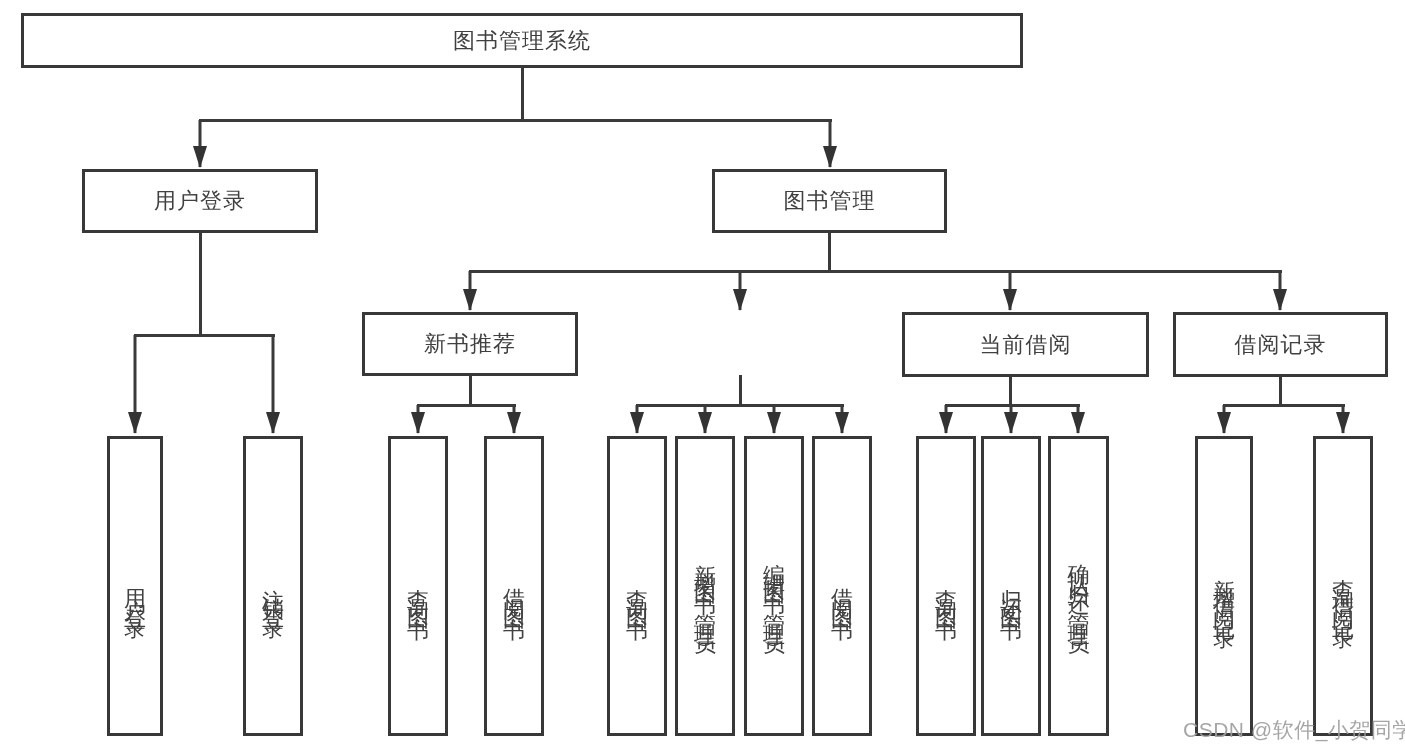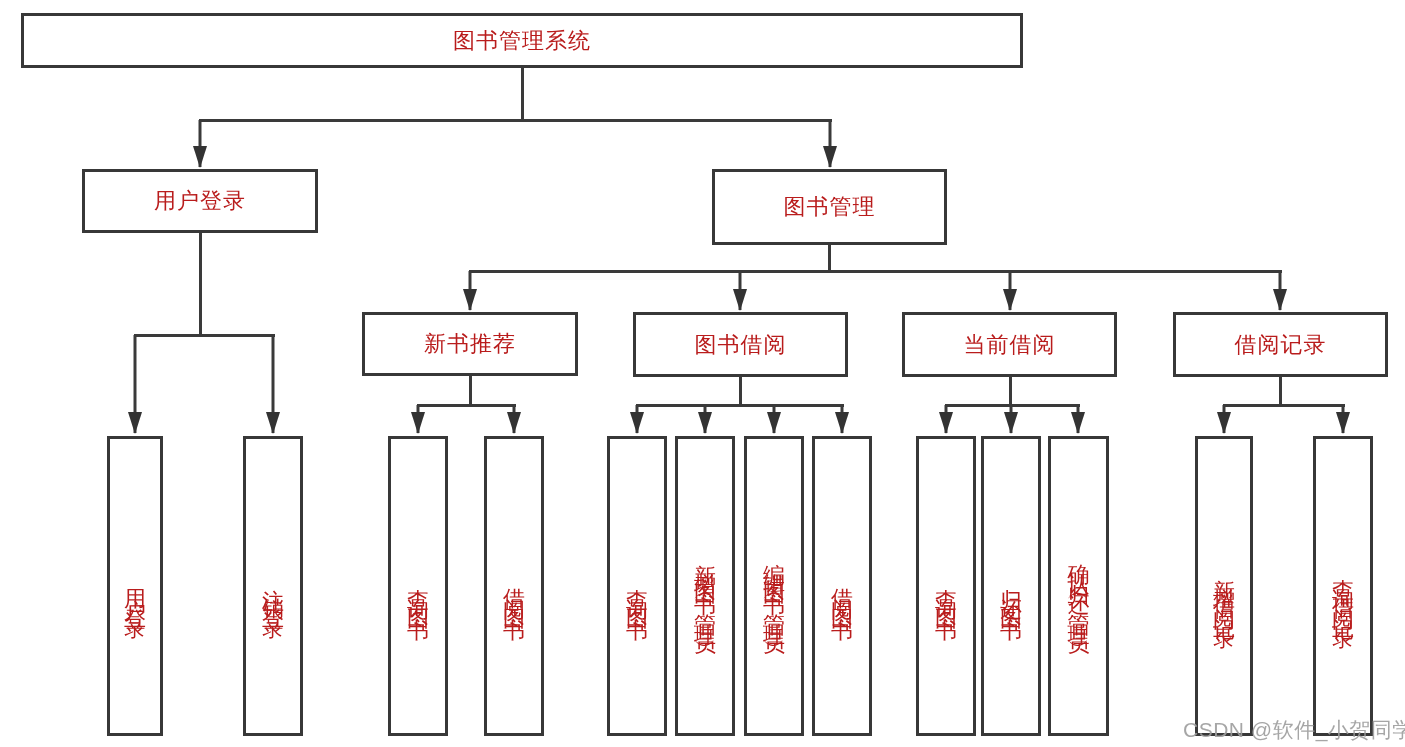--- a/index.html
+++ b/index.html
@@ -14,21 +14,21 @@
   .connectors line{stroke:#3a3a3a;stroke-width:3;}
   .connectors line.plain{shape-rendering:crispEdges;}
   .box{
     position:absolute;
     box-sizing:border-box;
     border:3px solid #383838;
     background:#ffffff;
     display:flex;
     align-items:center;
     justify-content:center;
-    color:#b91c1c;
+    color:#404040;
     font-size:22px;
     letter-spacing:1px;
     z-index:2;
   }
   .leaf{letter-spacing:0;}
   .leaf .vtext{
     writing-mode:vertical-rl;
     text-orientation:mixed;
     font-size:22px;
     line-height:1;
@@ -95,25 +95,24 @@
 
     <line class="plain" x1="1280" y1="375" x2="1280" y2="406.5"></line>
     <line class="plain" x1="1222.5" y1="405" x2="1344.5" y2="405"></line>
     <line x1="1224" y1="405" x2="1224" y2="433" marker-end="url(#arrow)"></line>
     <line x1="1343" y1="405" x2="1343" y2="433" marker-end="url(#arrow)"></line>
   </svg>
 
   <div class="box" style="left:21px;top:13px;width:1002px;height:55px;">图书管理系统</div>
 
   <div class="box" style="left:82px;top:169px;width:236px;height:64px;">用户登录</div>
-  <div class="box" style="left:712px;top:169px;width:235px;height:76px;">图书管理</div>
+  <div class="box" style="left:712px;top:169px;width:235px;height:64px;">图书管理</div>
 
   <div class="box" style="left:362px;top:312px;width:216px;height:64px;">新书推荐</div>
-  <div class="box" style="left:633px;top:312px;width:215px;height:65px;">图书借阅</div>
-  <div class="box" style="left:902px;top:312px;width:215px;height:65px;">当前借阅</div>
+  <div class="box" style="left:902px;top:312px;width:247px;height:65px;">当前借阅</div>
   <div class="box" style="left:1173px;top:312px;width:215px;height:65px;font-family:Liberation Mono, monospace;">借阅记录</div>
 
   <div class="box leaf" style="left:107px;top:436px;width:56px;height:300px;">
     <span class="vtext">用户登录</span>
   </div>
   <div class="box leaf" style="left:243px;top:436px;width:60px;height:300px;">
     <span class="vtext">注销登录</span>
   </div>
 
   <div class="box leaf" style="left:388px;top:436px;width:60px;height:300px;">

